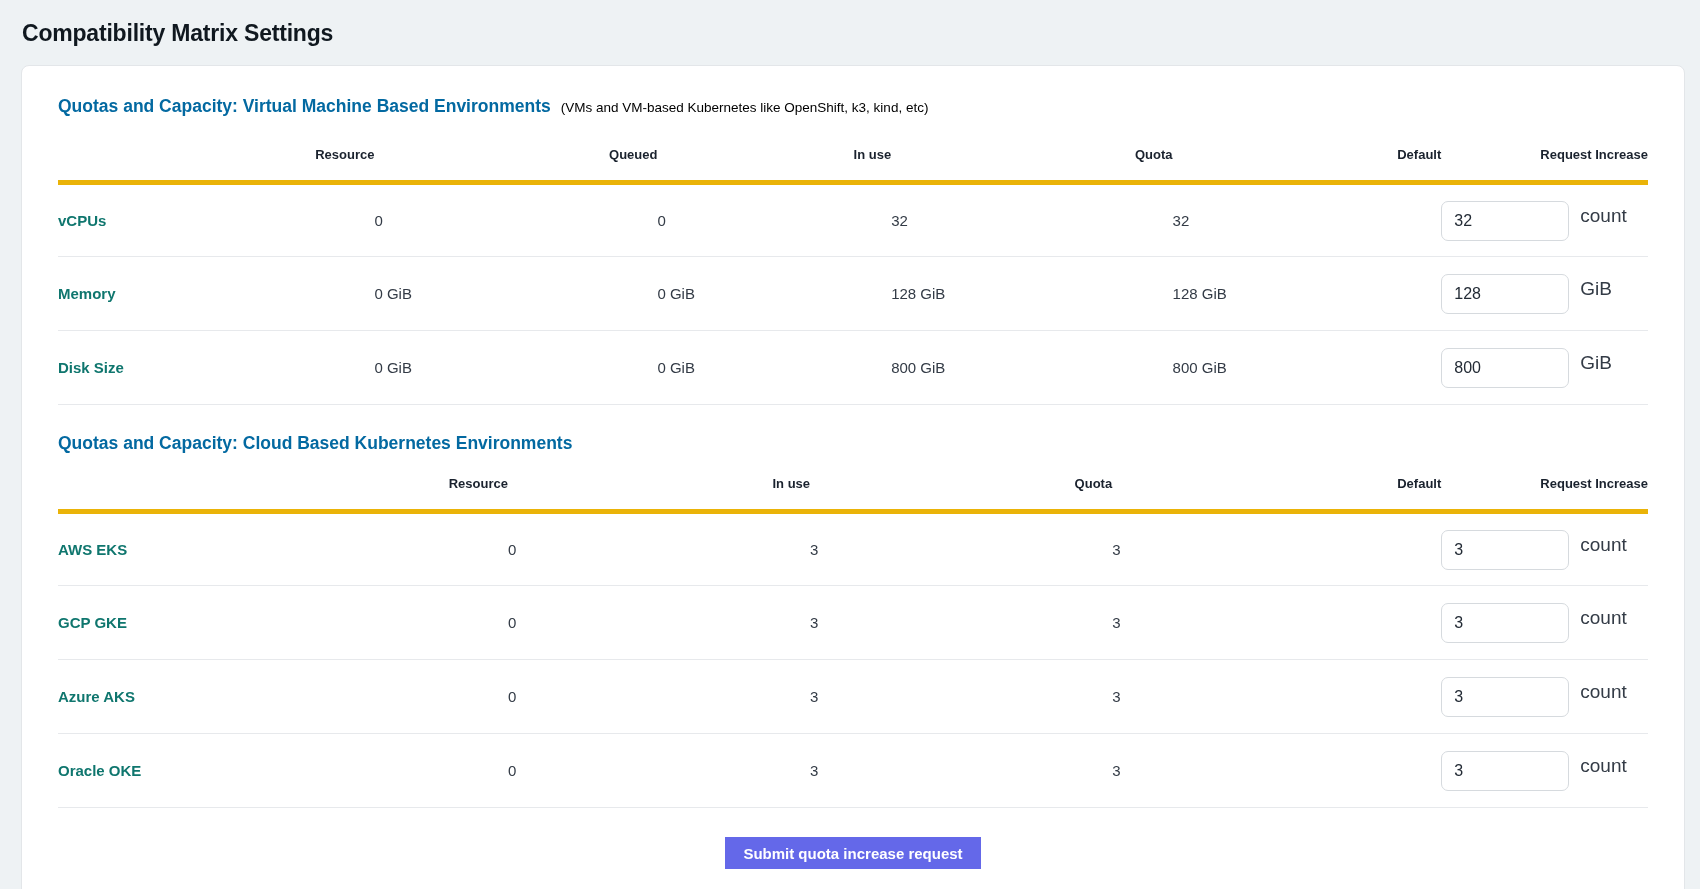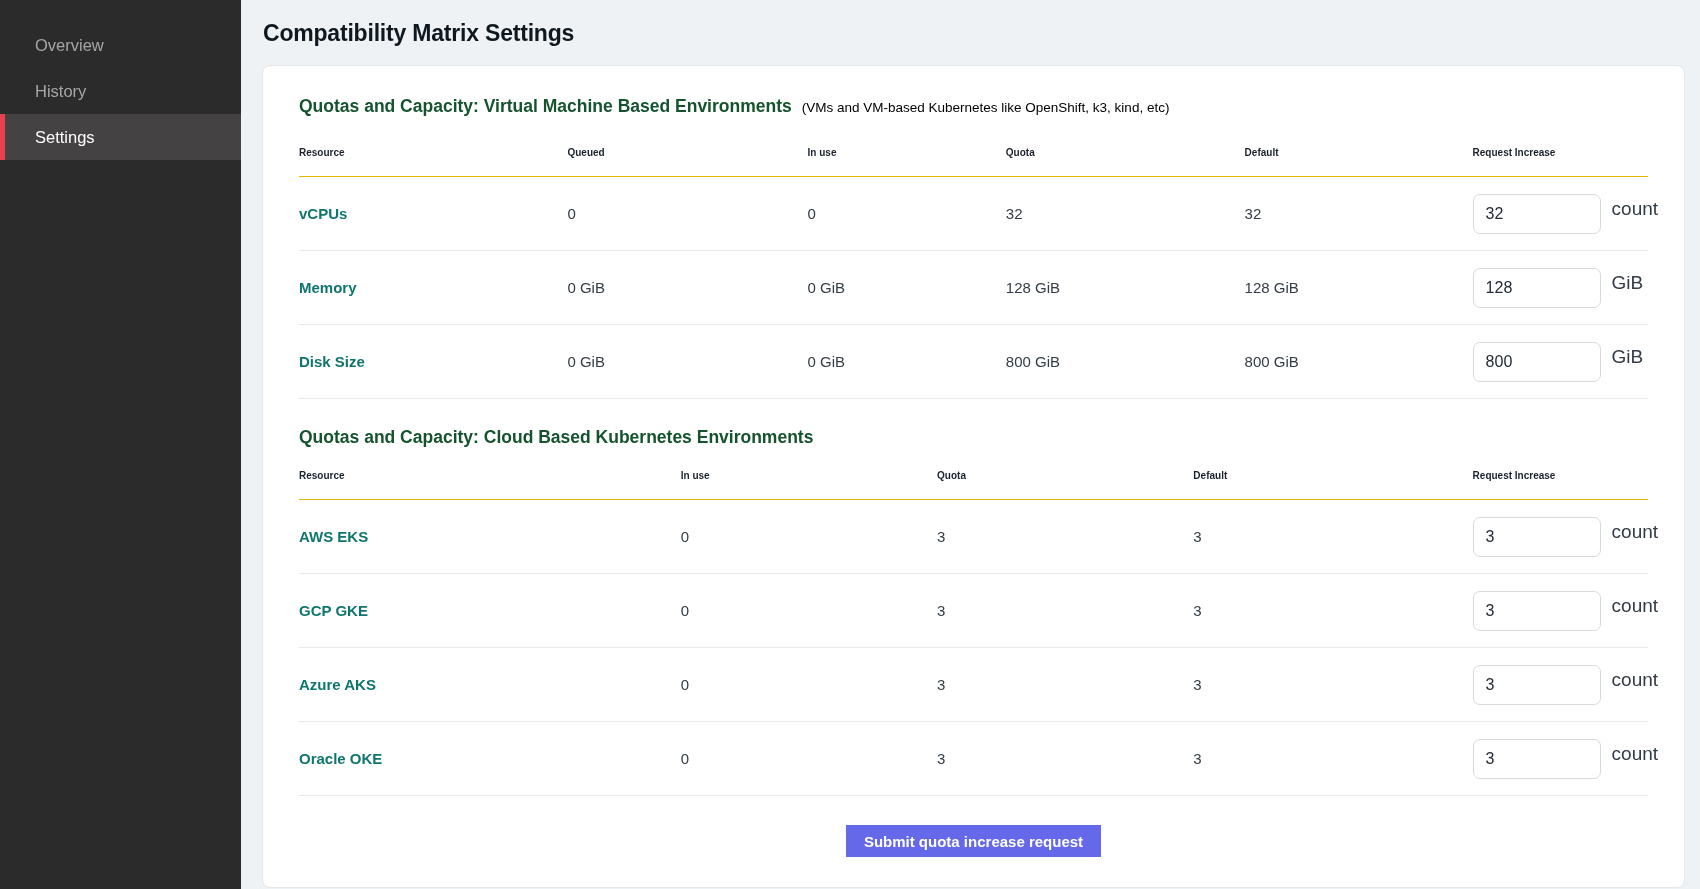--- a/index.html
+++ b/index.html
@@ -41,30 +41,30 @@
     margin:2px 0 18px 1px;
   }
   .card {
     background:#ffffff;
     border:1px solid #e3e6e9;
     border-radius:8px;
     padding:26px 36px 16px 36px;
   }
 
   .section-head { display:flex; align-items:baseline; gap:10px; margin:4px 0 10px; }
-  .section-head h2 { font-size:17.5px; font-weight:bold; color:#14532d; }
+  .section-head h2 { font-size:17.5px; font-weight:bold; color:#0369a1; }
   .section-head .subtitle { font-size:13.5px; color:#000000; }
   .section-head.second { margin-top:28px; margin-bottom:2px; }
 
   table.quota-table { width:100%; border-collapse:collapse; table-layout:fixed; }
   .quota-table th {
-    text-align:left;
-    font-size:10px; font-weight:bold; color:#1a222e;
+    text-align:right;
+    font-size:13px; font-weight:bold; color:#1a222e;
     padding:20px 0 18px 0;
-    border-bottom:1px solid #eab308;
+    border-bottom:5px solid #eab308;
     white-space:nowrap;
   }
   .quota-table td {
     height:74px;
     font-size:15px; color:#333b46;
     border-bottom:1px solid #e7e9ec;
     vertical-align:middle;
     white-space:nowrap;
   }
   .quota-table td.res { font-weight:bold; color:#0f766e; }
@@ -89,31 +89,20 @@
     font-size:15px; font-weight:bold;
     font-family:inherit;
     cursor:pointer;
   }
 </style>
 </head>
 <body>
 
 <div class="app">
 
-  <aside class="sidebar">
-    <div class="nav-item">
-      <span>Overview</span>
-    </div>
-    <div class="nav-item">
-      <span>History</span>
-    </div>
-    <div class="nav-item active">
-      <span>Settings</span>
-    </div>
-  </aside>
 
   <main class="main">
     <h1 class="page-title">Compatibility Matrix Settings</h1>
 
     <section class="card">
 
       <div class="section-head">
         <h2>Quotas and Capacity: Virtual Machine Based Environments</h2>
         <span class="subtitle">(VMs and VM-based Kubernetes like OpenShift, k3, kind, etc)</span>
       </div>

